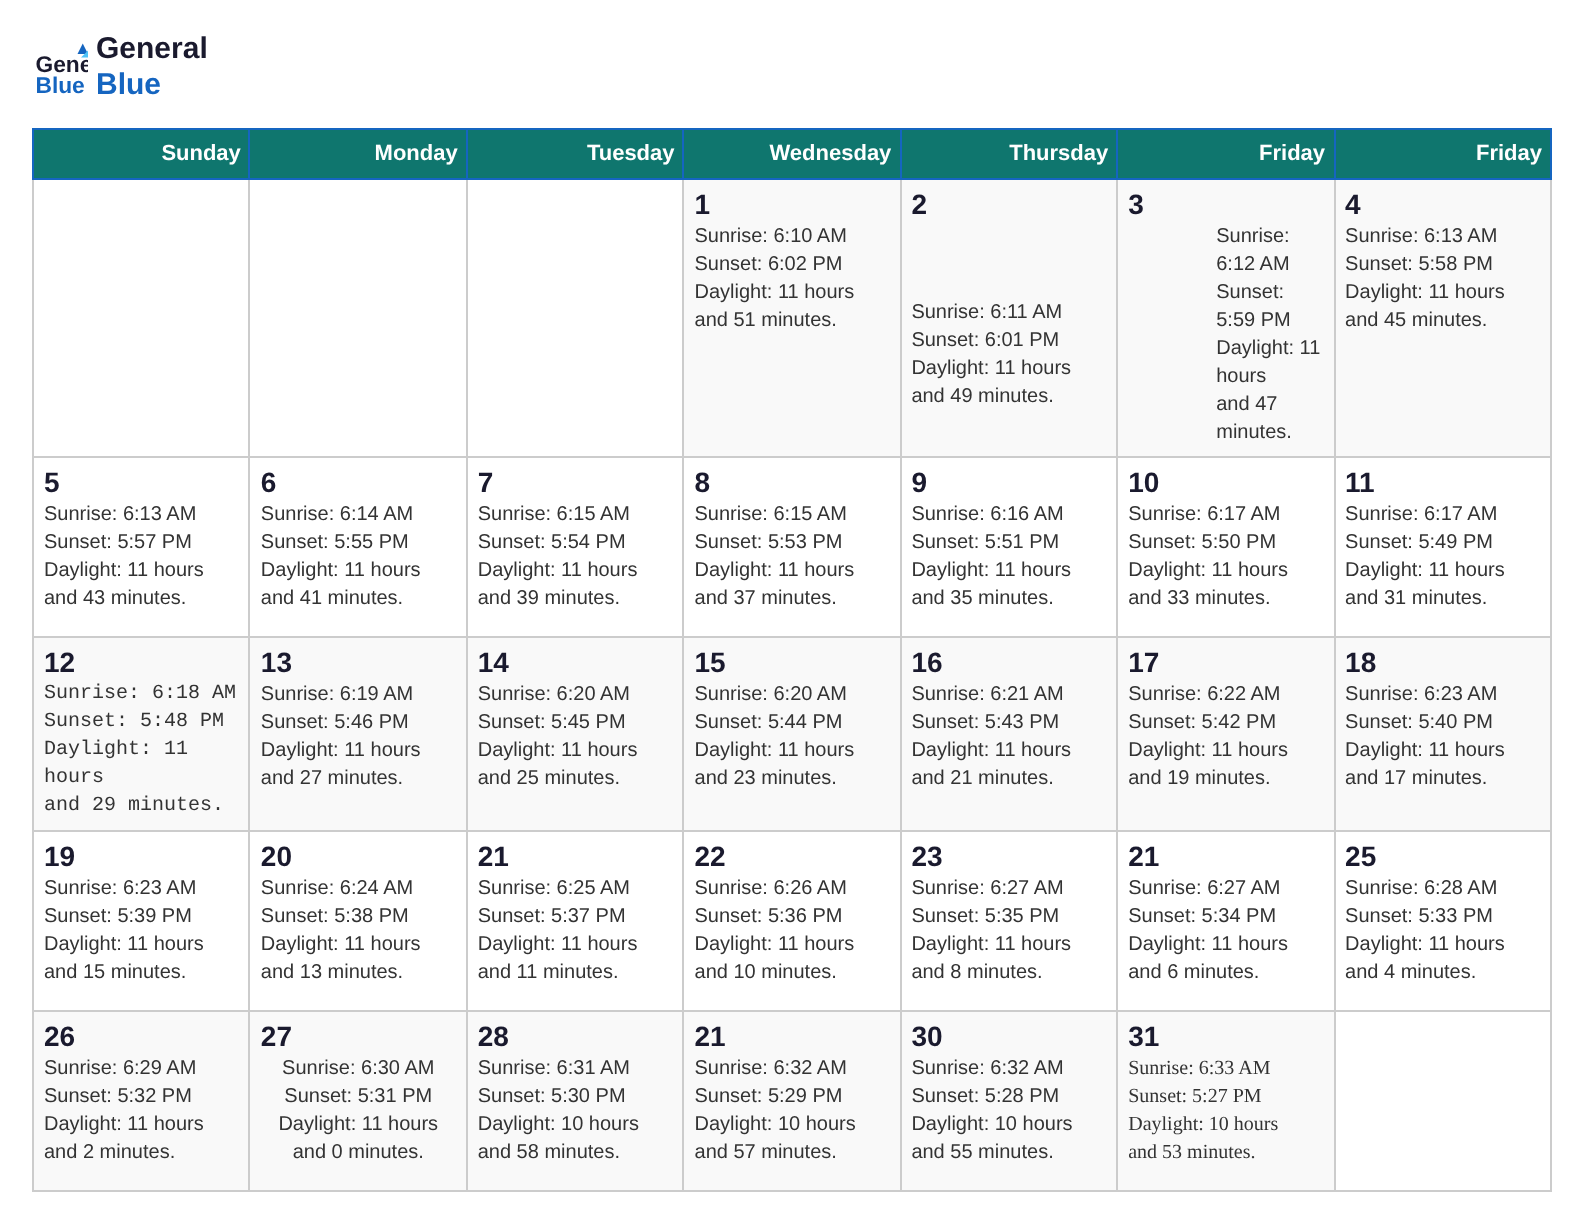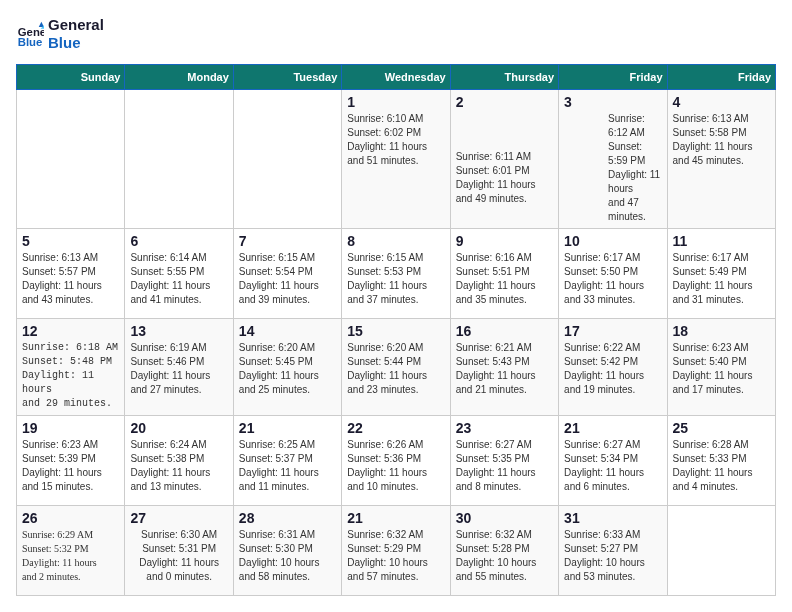--- a/index.html
+++ b/index.html
@@ -294,21 +294,21 @@
           <div class="day-number">25</div>
           <div class="day-info" style="white-space: pre-line;">Sunrise: 6:28 AM
 Sunset: 5:33 PM
 Daylight: 11 hours
 and 4 minutes.</div>
         </td>
       </tr>
       <tr>
         <td>
           <div class="day-number">26</div>
-          <div class="day-info" style="white-space: pre-line; font-family: Liberation Serif, serif;">Sunrise: 6:29 AM
+          <div class="day-info" style="white-space: pre-line;">Sunrise: 6:29 AM
 Sunset: 5:32 PM
 Daylight: 11 hours
 and 2 minutes.</div>
         </td>
         <td>
           <div class="day-number">27</div>
           <div class="day-info" style="white-space: pre-line; text-align: center;">Sunrise: 6:30 AM
 Sunset: 5:31 PM
 Daylight: 11 hours
 and 0 minutes.</div>
@@ -329,21 +329,21 @@
         </td>
         <td>
           <div class="day-number">30</div>
           <div class="day-info" style="white-space: pre-line;">Sunrise: 6:32 AM
 Sunset: 5:28 PM
 Daylight: 10 hours
 and 55 minutes.</div>
         </td>
         <td>
           <div class="day-number">31</div>
-          <div class="day-info" style="white-space: pre-line;">Sunrise: 6:33 AM
+          <div class="day-info" style="white-space: pre-line; font-family: Liberation Serif, serif;">Sunrise: 6:33 AM
 Sunset: 5:27 PM
 Daylight: 10 hours
 and 53 minutes.</div>
         </td>
         <td class="empty-cell"></td>
       </tr>
     </tbody>
 </table>
 
 </body></html>

